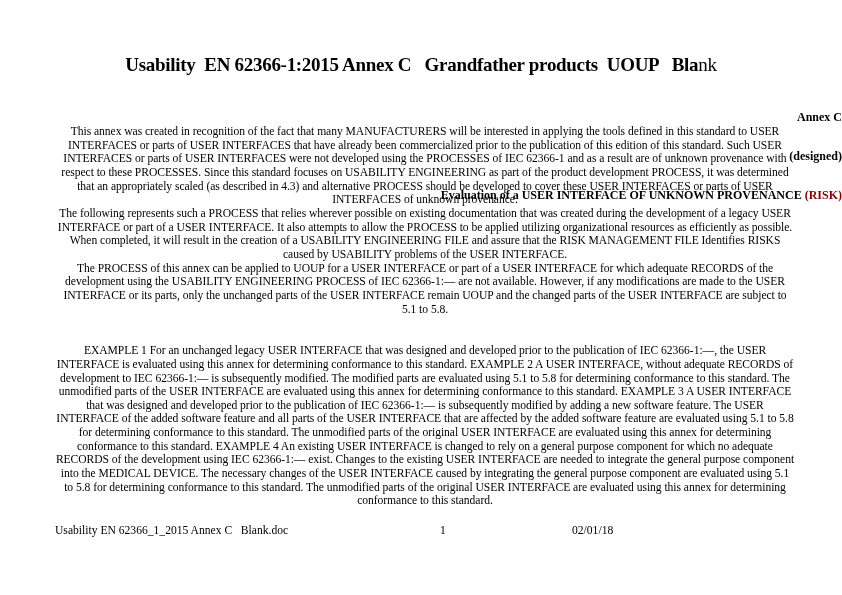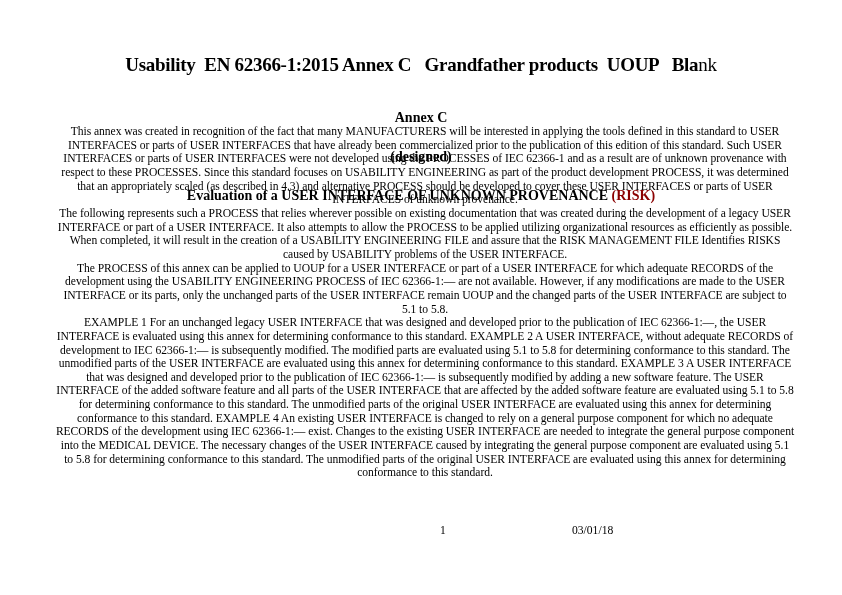--- a/index.html
+++ b/index.html
@@ -29,22 +29,22 @@
     margin: 0;
   }
   .doc-title .tail {
     font-weight: normal;
   }
   .subhead {
     position: absolute;
     top: 85px;
     left: 0;
     right: 0;
-    text-align: center;
-    font-size: 14px;
+    text-align: right;
+    font-size: 12px;
     font-weight: bold;
     line-height: 13px;
     white-space: pre-wrap;
   }
   .uoup {
     color: #8B0000;
   }
   .body-text {
     position: absolute;
     top: 125px;
@@ -52,21 +52,21 @@
     width: 740px;
     font-size: 11.6px;
     line-height: 13.65px;
     letter-spacing: -0.05px;
     text-align: center;
   }
   .body-text p {
     margin: 0;
   }
   .body-text p.examples {
-    margin-top: 0;
+    margin-top: 28px;
   }
   .footer {
     position: absolute;
     top: 524px;
     left: 0;
     right: 0;
     height: 16px;
     font-size: 11.6px;
   }
   .footer .fname {
@@ -97,17 +97,18 @@
   </div>
 
   <div class="body-text">
     <p>This annex was created in recognition of the fact that many MANUFACTURERS will be interested in applying the tools defined in this standard to USER INTERFACES or parts of USER INTERFACES that have already been commercialized prior to the publication of this edition of this standard. Such USER INTERFACES or parts of USER INTERFACES were not developed using the PROCESSES of IEC 62366-1 and as a result are of unknown provenance with respect to these PROCESSES. Since this standard focuses on USABILITY ENGINEERING as part of the product development PROCESS, it was determined that an appropriately scaled (as described in 4.3) and alternative PROCESS should be developed to cover these USER INTERFACES or parts of USER INTERFACES of unknown provenance.</p>
     <p>The following represents such a PROCESS that relies wherever possible on existing documentation that was created during the development of a legacy USER INTERFACE or part of a USER INTERFACE. It also attempts to allow the PROCESS to be applied utilizing organizational resources as efficiently as possible. When completed, it will result in the creation of a USABILITY ENGINEERING FILE and assure that the RISK MANAGEMENT FILE Identifies RISKS caused by USABILITY problems of the USER INTERFACE.</p>
     <p>The PROCESS of this annex can be applied to UOUP for a USER INTERFACE or part of a USER INTERFACE for which adequate RECORDS of the development using the USABILITY ENGINEERING PROCESS of IEC 62366-1:— are not available. However, if any modifications are made to the USER INTERFACE or its parts, only the unchanged parts of the USER INTERFACE remain UOUP and the changed parts of the USER INTERFACE are subject to 5.1 to 5.8.</p>
     <p class="examples">EXAMPLE 1 For an unchanged legacy USER INTERFACE that was designed and developed prior to the publication of IEC 62366-1:—, the USER INTERFACE is evaluated using this annex for determining conformance to this standard. EXAMPLE 2 A USER INTERFACE, without adequate RECORDS of development to IEC 62366-1:— is subsequently modified. The modified parts are evaluated using 5.1 to 5.8 for determining conformance to this standard. The unmodified parts of the USER INTERFACE are evaluated using this annex for determining conformance to this standard. EXAMPLE 3 A USER INTERFACE that was designed and developed prior to the publication of IEC 62366-1:— is subsequently modified by adding a new software feature. The USER INTERFACE of the added software feature and all parts of the USER INTERFACE that are affected by the added software feature are evaluated using 5.1 to 5.8 for determining conformance to this standard. The unmodified parts of the original USER INTERFACE are evaluated using this annex for determining conformance to this standard. EXAMPLE 4 An existing USER INTERFACE is changed to rely on a general purpose component for which no adequate RECORDS of the development using IEC 62366-1:— exist. Changes to the existing USER INTERFACE are needed to integrate the general purpose component into the MEDICAL DEVICE. The necessary changes of the USER INTERFACE caused by integrating the general purpose component are evaluated using 5.1 to 5.8 for determining conformance to this standard. The unmodified parts of the original USER INTERFACE are evaluated using this annex for determining conformance to this standard.</p>
   </div>
 
   <div class="footer">
+    <span class="fname">Usability EN 62366_1_2015 Annex C   Blank.doc</span>
     <span class="pnum">1</span>
-    <span class="fdate">03/01/18</span>
+    <span class="fdate">02/01/18</span>
   </div>
 
 </div>
 
 </body></html>

